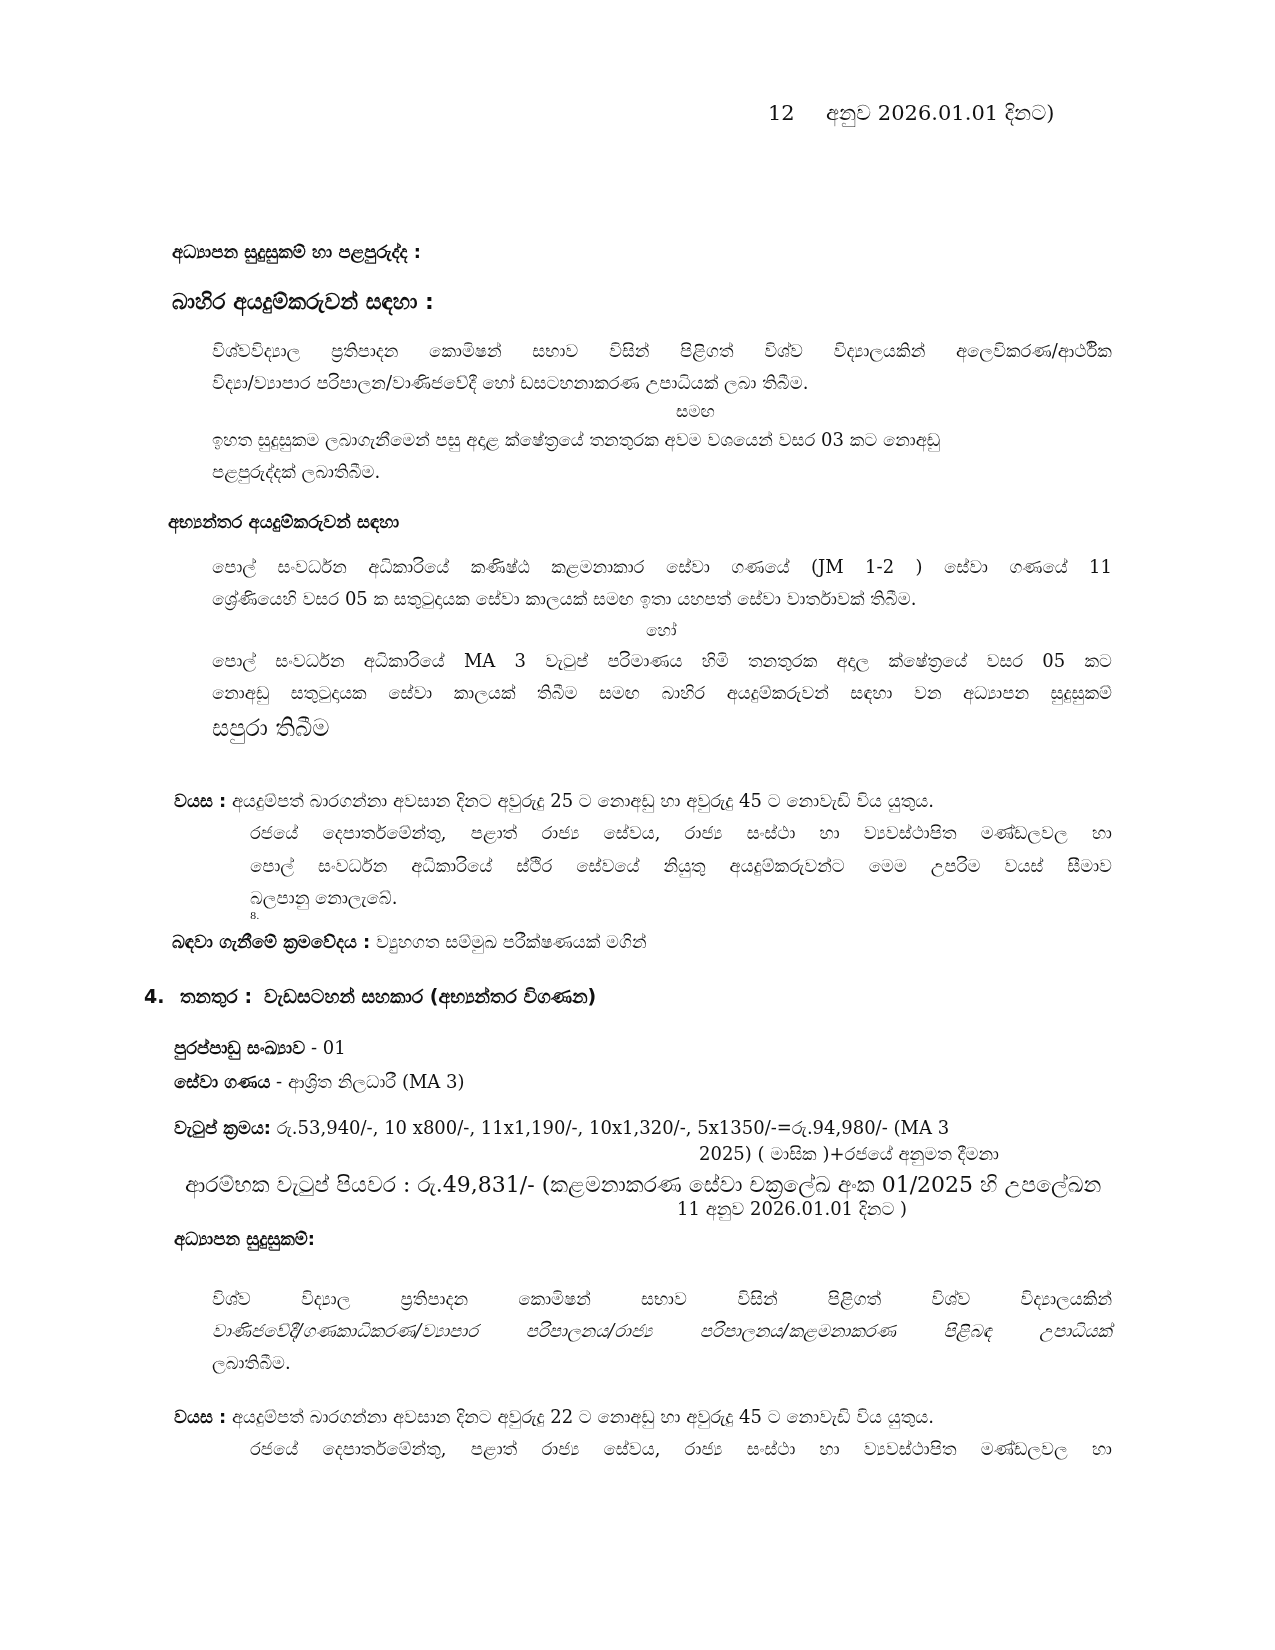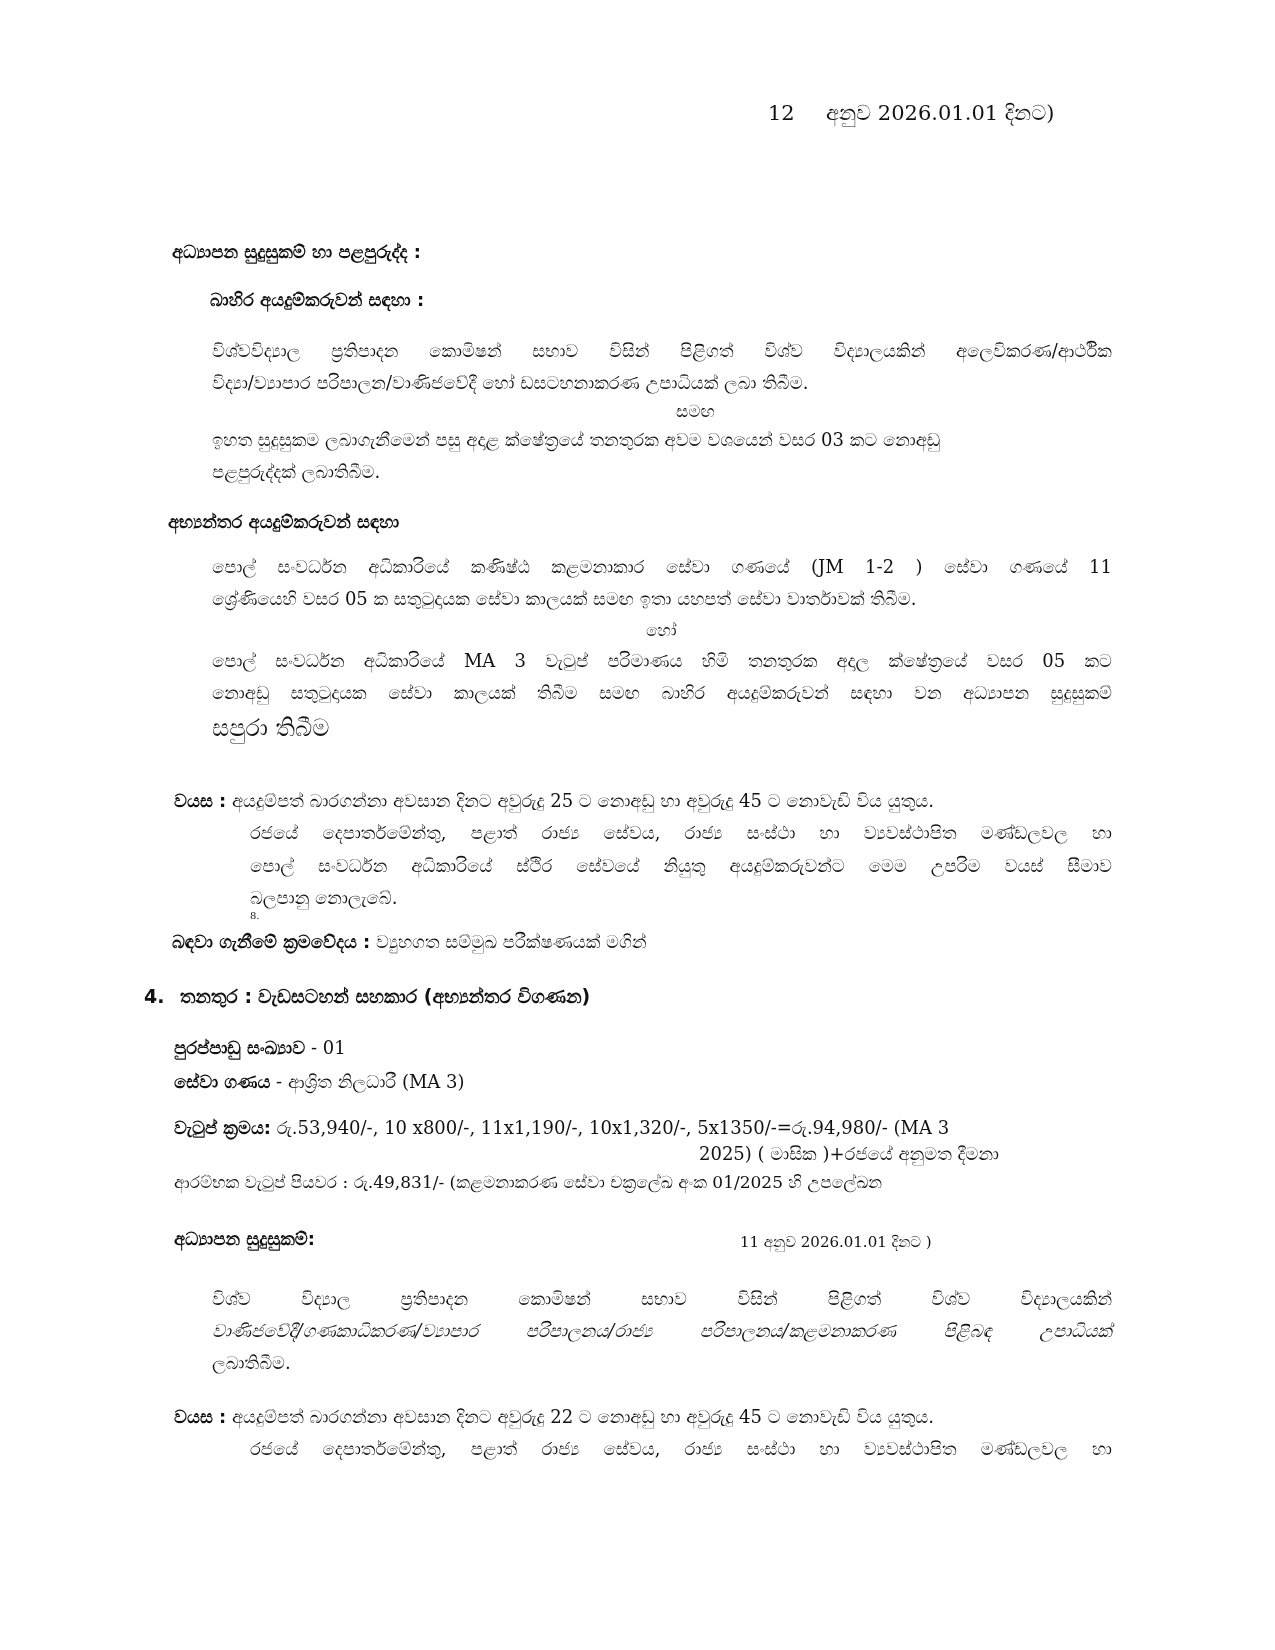--- a/index.html
+++ b/index.html
@@ -15,21 +15,21 @@
 </head>
 <body>
 
 <div class="abs" style="left:768px; top:101px; font-size:21px;">
   <span>12</span>
   <span style="display:inline-block; width:18px;"></span>
   <span>අනුව 2026.01.01 දිනට)</span>
 </div>
 
 <div class="abs bold" style="left:172px; top:241px; font-size:18px;">අධ්‍යාපන සුදුසුකම් හා පළපුරුද්ද :</div>
-<div class="abs bold" style="left:172px; top:289px; font-size:18px;margin-left:38px;">බාහිර අයදුම්කරුවන් සඳහා :</div>
+<div class="abs bold" style="left:172px; top:289px; font-size:22px;">බාහිර අයදුම්කරුවන් සඳහා :</div>
 
 <div class="abs" style="left:212px; top:340px; font-size:18px; width:900px; text-align:justify; text-align-last:justify;">විශ්වවිද්‍යාල ප්‍රතිපාදන කොමිෂන් සභාව විසින් පිළිගත් විශ්ව විද්‍යාලයකින් අලෙවිකරණ/ආර්ථික</div>
 <div class="abs" style="left:212px; top:372px; font-size:18px;">විද්‍යා/ව්‍යාපාර පරිපාලන/වාණිජවේදී හෝ ඩසටහනාකරණ උපාධියක් ලබා තිබීම.</div>
 <div class="abs" style="left:676px; top:401px; font-size:17px;">සමඟ</div>
 <div class="abs" style="left:212px; top:429px; font-size:18px;">ඉහත සුදුසුකම ලබාගැනීමෙන් පසු අදාළ ක්ෂේත්‍රයේ තනතුරක අවම වශයෙන් වසර 03 කට නොඅඩු</div>
 <div class="abs" style="left:212px; top:461px; font-size:18px;">පළපුරුද්දක් ලබාතිබීම.</div>
 
 <div class="abs bold" style="left:168px; top:511px; font-size:18px;">අභ්‍යන්තර අයදුම්කරුවන් සඳහා</div>
 
 <div class="abs" style="left:212px; top:556px; font-size:18px; width:900px; text-align:justify; text-align-last:justify;">පොල් සංවර්ධන අධිකාරියේ කණිෂ්ඨ කළමනාකාර සේවා ගණයේ (JM 1-2 ) සේවා ගණයේ 11</div>
@@ -49,44 +49,44 @@
 <div class="abs tiny" style="left:250px; top:910px;">8.</div>
 
 <div class="abs" style="left:172px; top:931px; font-size:18px;">
   <span class="bold">බඳවා ගැනීමේ ක්‍රමවේදය :</span>
   <span>ව්‍යුහගත සම්මුඛ පරීක්ෂණයක් මගින්</span>
 </div>
 
 <div class="abs" style="left:144px; top:985px; font-size:19px;">
   <span class="bold" style="display:inline-block; width:30px;">4.</span>
   <span class="bold">තනතුර :</span>
-  <span class="bold" style="margin-left:0;text-align:center;">වැඩසටහන් සහකාර (අභ්‍යන්තර විගණන)</span>
+  <span class="bold" style="margin-left:6px;text-align:center;">වැඩසටහන් සහකාර (අභ්‍යන්තර විගණන)</span>
 </div>
 
 <div class="abs" style="left:174px; top:1037px; font-size:18px;">
   <span class="bold">පුරප්පාඩු සංඛ්‍යාව</span>
   <span>- 01</span>
 </div>
 
 <div class="abs" style="left:174px; top:1071px; font-size:18px;">
   <span class="bold">සේවා ගණය</span>
   <span>- ආශ්‍රිත නිලධාරී (MA 3)</span>
 </div>
 
 <div class="abs" style="left:174px; top:1117px; font-size:18px;">
   <span class="bold">වැටුප් ක්‍රමය:</span>
   <span>රු.53,940/-, 10 x800/-, 11x1,190/-, 10x1,320/-, 5x1350/-=රු.94,980/- (MA 3</span>
 </div>
 <div class="abs" style="left:699px; top:1143px; font-size:18px;text-align:center;">2025) ( මාසික )+රජයේ අනුමත දීමනා</div>
 
-<div class="abs" style="left:174px; top:1172px; font-size:17px;">
+<div class="abs" style="left:185px; top:1172px; font-size:22px;">
   <span>ආරම්භක වැටුප් පියවර :</span>
   <span>රු.49,831/- (කළමනාකරණ සේවා චක්‍රලේඛ අංක 01/2025 හි උපලේඛන</span>
 </div>
-<div class="abs" style="left:740px; top:1198px; font-size:15px;margin-top:35px;">11 අනුව 2026.01.01 දිනට )</div>
+<div class="abs" style="left:677px; top:1198px; font-size:18px;">11 අනුව 2026.01.01 දිනට )</div>
 
 <div class="abs bold" style="left:174px; top:1228px; font-size:18px;">අධ්‍යාපන සුදුසුකම්:</div>
 
 <div class="abs" style="left:212px; top:1288px; font-size:18px; width:900px; text-align:justify; text-align-last:justify;">විශ්ව විද්‍යාල ප්‍රතිපාදන කොමිෂන් සභාව විසින් පිළිගත් විශ්ව විද්‍යාලයකින්</div>
 <div class="abs" style="left:212px; top:1320px; font-size:18px; width:900px; text-align:justify; text-align-last:justify;font-style:italic;">වාණිජවේදී/ගණකාධිකරණ/ව්‍යාපාර පරිපාලනය/රාජ්‍ය පරිපාලනය/කළමනාකරණ පිළිබඳ උපාධියක්</div>
 <div class="abs" style="left:212px; top:1352px; font-size:18px;">ලබාතිබීම.</div>
 
 <div class="abs" style="left:174px; top:1406px; font-size:18px;">
   <span class="bold">වයස :</span>
   <span>අයදුම්පත් බාරගන්නා අවසාන දිනට අවුරුදු 22 ට නොඅඩු හා අවුරුදු 45 ට නොවැඩි විය යුතුය.</span>

